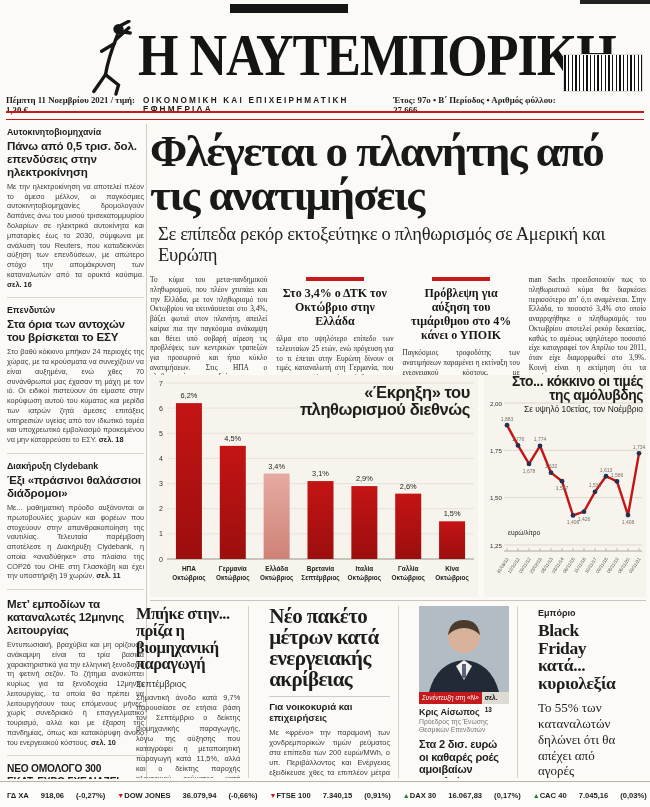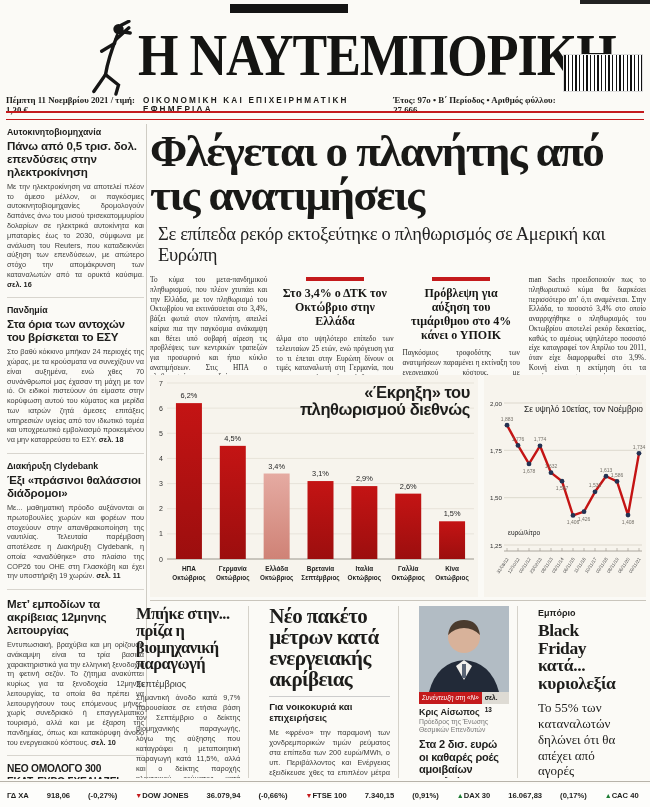--- a/index.html
+++ b/index.html
@@ -91,21 +91,21 @@
   .b4 .k{font-size:9px;font-weight:bold;margin:2px 0 4px;}
   .b4 .t{margin:0;font-family:"Liberation Serif",serif;font-weight:bold;font-size:17.5px;
      line-height:1.0;letter-spacing:-.4px;}
   .b4 .bd{margin:8px 0 0;font-family:"Liberation Serif",serif;font-size:13px;line-height:1.22;}
   .b4 .pg{display:block;text-align:right;font-weight:bold;font-size:8.5px;margin-top:4px;}
 
   
   .ticker{position:absolute;left:0;top:784px;width:650px;height:23px;background:#fdfdfb;
     display:flex;align-items:center;justify-content:space-between;padding:0 7px;box-sizing:border-box;
     font-size:7.6px;font-weight:bold;white-space:nowrap;}
-  .t-item{display:flex;align-items:center;gap:18px;}
+  .t-item{display:flex;align-items:center;gap:12px;}
   .t-arrow.up{color:#1d7b33;font-size:7px;}
   .t-arrow.down{color:#c41a1c;font-size:7px;}
 </style>
 </head>
 <body>
 
 <div class="page">
 
   <div class="scan-mark"></div>
   <div class="scan-mark2"></div>
@@ -134,32 +134,32 @@
 
   <div class="v-div-main"></div>
 
   <aside class="sidebar">
     <article class="sb-art">
       <div class="sb-kicker">Αυτοκινητοβιομηχανία</div>
       <h3 class="sb-title">Πάνω από 0,5 τρισ. δολ. επενδύσεις στην ηλεκτροκίνηση</h3>
       <p class="sb-body"><span>Με την ηλεκτροκίνηση να αποτελεί πλέον το άμεσο μέλλον, οι παγκόσμιες αυτοκινητοβιομηχανίες δρομολογούν δαπάνες άνω του μισού τρισεκατομμυρίου δολαρίων σε ηλεκτρικά αυτοκίνητα και μπαταρίες έως το 2030, σύμφωνα με ανάλυση του Reuters, που καταδεικνύει αύξηση των επενδύσεων, με απώτερο στόχο την απομάκρυνση των καταναλωτών από τα ορυκτά καύσιμα.</span> <b class="pg">σελ. 16</b></p>
     </article>
     <article class="sb-art">
-      <div class="sb-kicker">Πανδημία</div>
+      <div class="sb-kicker">Επενδυτών</div>
       <h3 class="sb-title">Στα όρια των αντοχών του βρίσκεται το ΕΣΥ</h3>
       <p class="sb-body"><span>Στο βαθύ κόκκινο μπήκαν 24 περιοχές της χώρας, με τα κρούσματα να συνεχίζουν να είναι αυξημένα, ενώ χθες 70 συνάνθρωποί μας έχασαν τη μάχη με τον ιό. Οι ειδικοί πιστεύουν ότι είμαστε στην κορύφωση αυτού του κύματος και μερίδα των ιατρών ζητά άμεσες επιτάξεις υπηρεσιών υγείας από τον ιδιωτικό τομέα και υποχρεωτικό εμβολιασμό προκειμένου να μην καταρρεύσει το ΕΣΥ.</span> <b class="pg">σελ. 18</b></p>
     </article>
     <article class="sb-art">
       <div class="sb-kicker">Διακήρυξη Clydebank</div>
       <h3 class="sb-title">Έξι «πράσινοι θαλάσσιοι διάδρομοι»</h3>
       <p class="sb-body"><span>Με... μαθηματική πρόοδο αυξάνονται οι πρωτοβουλίες χωρών και φορέων που στοχεύουν στην απανθρακοποίηση της ναυτιλίας. Τελευταία παρέμβαση αποτέλεσε η Διακήρυξη Clydebank, η οποία «αναδύθηκε» στο πλαίσιο της COP26 του ΟΗΕ στη Γλασκόβη και έχει την υποστήριξη 19 χωρών.</span> <b class="pg">σελ. 11</b></p>
     </article>
     <article class="sb-art">
 
-      <h3 class="sb-title">Μετ’ εμποδίων τα ακρίβειας 12μηνης λειτουργίας</h3>
+      <h3 class="sb-title">Μετ’ εμποδίων τα καταναλωτές 12μηνης λειτουργίας</h3>
       <p class="sb-body"><span>Εντυπωσιακή, βραχύβια και μη ορίζουσα ανάκαμψη είναι τα τρία βασικά χαρακτηριστικά για την ελληνική ξενοδοχία τη φετινή σεζόν. Το ζήτημα ανακύπτει κυρίως για τα ξενοδοχεία 12μηνης λειτουργίας, τα οποία θα πρέπει να λειτουργήσουν τους επόμενους μήνες, χωρίς συνεδριακό ή επαγγελματικό τουρισμό, αλλά και με έξαρση της πανδημίας, όπως και κατακόρυφη άνοδο του ενεργειακού κόστους.</span> <b class="pg">σελ. 10</b></p>
     </article>
 
     <div class="sb-brief">
 
       <h4>ΝΕΟ ΟΜΟΛΟΓΟ 300 ΕΚΑΤ. ΕΥΡΩ ΣΧΕΔΙΑΖΕΙ Η ΓΕΚ ΤΕΡΝΑ</h4>
 
     </div>
 
   </aside>
@@ -304,20 +304,21 @@
           <text x="135" y="184" text-anchor="end" font-size="4.6" fill="#444" font-family="Liberation Sans,sans-serif" transform="rotate(-56 135 184)">08/11/19</text>
           <line x1="144" y1="176" x2="144" y2="173" stroke="#9a968c" stroke-width="0.6"></line>
           <circle cx="144" cy="140.08533333333335" r="2.4" fill="#243252"></circle>
           <text x="144" y="149.08533333333335" text-anchor="middle" font-size="5" fill="#76726a" font-family="Liberation Sans,sans-serif">1,408</text>
           <text x="146" y="184" text-anchor="end" font-size="4.6" fill="#444" font-family="Liberation Sans,sans-serif" transform="rotate(-56 146 184)">06/11/20</text>
           <line x1="155" y1="176" x2="155" y2="173" stroke="#9a968c" stroke-width="0.6"></line>
           <circle cx="155" cy="78.36266666666667" r="2.4" fill="#243252"></circle>
           <text x="155" y="73.86266666666667" text-anchor="middle" font-size="5" fill="#76726a" font-family="Liberation Sans,sans-serif">1,734</text>
           <text x="157" y="184" text-anchor="end" font-size="4.6" fill="#444" font-family="Liberation Sans,sans-serif" transform="rotate(-56 157 184)">09/11/21</text>
         </svg>
+      <div class="line-title">Στο... κόκκινο οι τιμές της αμόλυβδης</div>
       <div class="line-sub">Σε υψηλό 10ετίας, τον Νοέμβριο</div>
     </div>
   </section>
 
   <div class="h-div"></div>
 
   <section class="bottom">
     <div class="b-col b1">
       <h3 class="t">Μπήκε στην... πρίζα η βιομηχανική παραγωγή</h3>
       <div class="k">Σεπτέμβριος</div>

